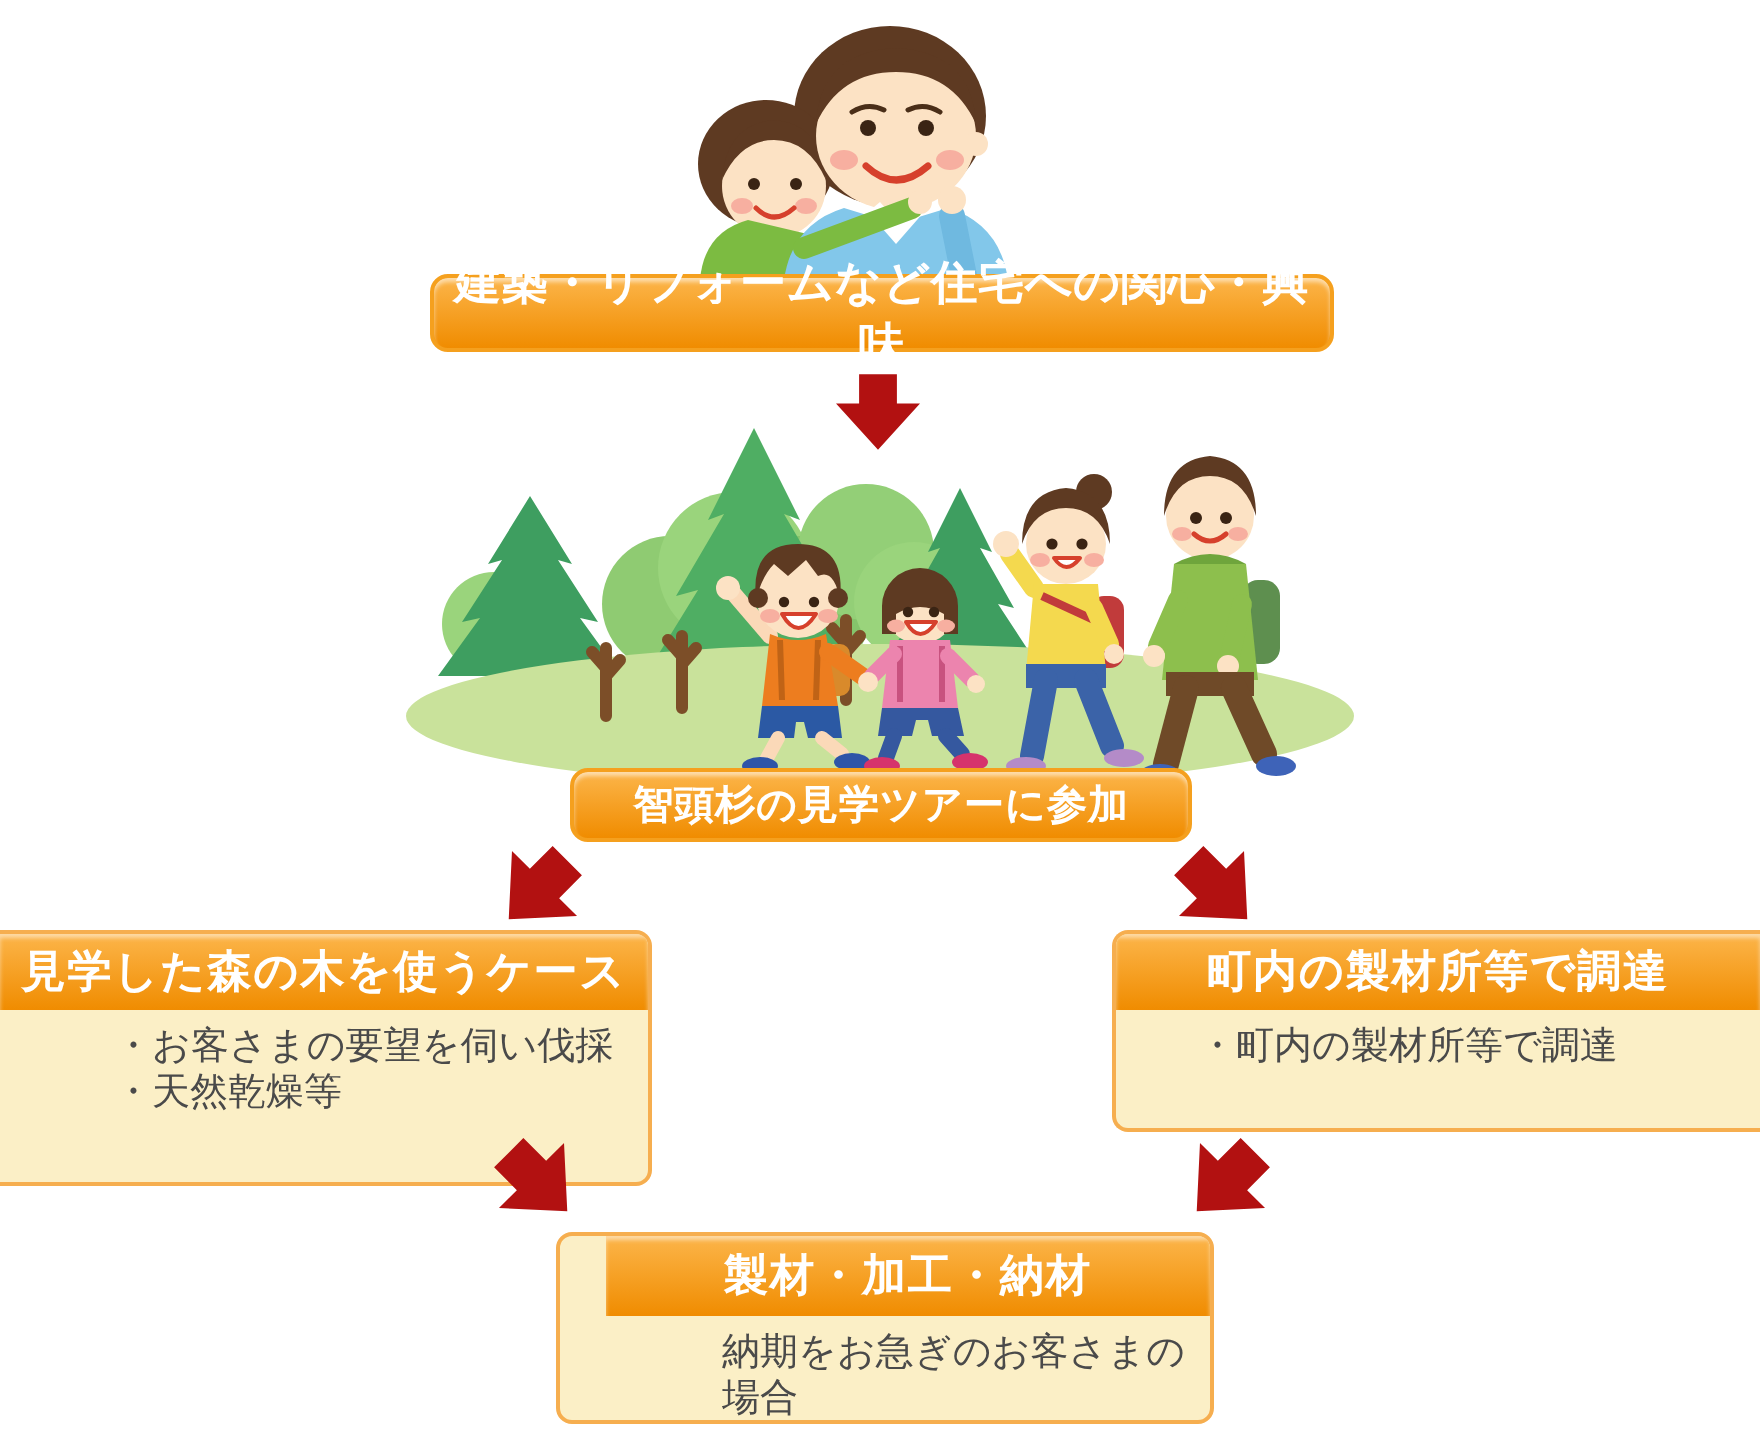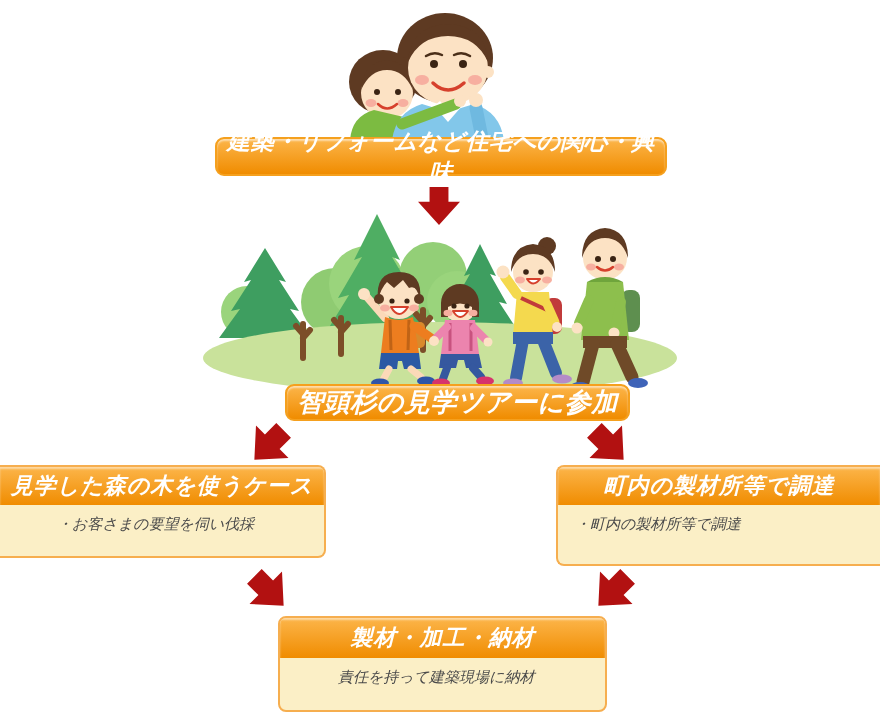--- a/index.html
+++ b/index.html
@@ -1,59 +1,58 @@
 <!DOCTYPE html>
 <html style="--background: #FFFFFF; --banner-top: #FCB54A; --banner-bottom: #F08C00; --banner-border: #F5A01E; --body-bg: #FBEFC6; --body-border: #F6AE4F; --header-text: #FFFFFF; --body-text: #4A4A4A; --arrow: #B21111;"><head>
 <meta charset="utf-8">
 <style>
   * { margin:0; padding:0; box-sizing:border-box; }
   body { font-family:"Liberation Sans","DejaVu Sans",sans-serif; background:#fff; }
   #canvas {
     position:relative; width:880px; height:717px; background:var(--background,#fff);
     overflow:hidden;
-    font-style:italic;
   }
   .abs { position:absolute; }
 
   
   .banner {
     background:linear-gradient(180deg, var(--banner-top,#FCB54A) 0%, var(--banner-bottom,#F08C00) 100%);
     border:2px solid var(--banner-border,#F5A01E);
     border-radius:9px;
     box-shadow:inset 0 2px 2px rgba(255,255,255,.55);
     color:var(--header-text,#fff);
     font-weight:bold;
     display:flex; align-items:center; justify-content:center;
     text-align:center; letter-spacing:.5px;
   }
   #banner-interest { left:215px; top:137px; width:452px; height:39px; font-size:23px; }
-  #banner-tour     { left:285px; top:384px; width:345px; height:37px; font-size:26px; }
+  #banner-tour     { left:285px; top:384px; width:311px; height:37px; font-size:20px; }
 
   
   .case-box {
     background:var(--body-bg,#FBEFC6);
     border:2px solid var(--body-border,#F6AE4F);
     overflow:hidden;
   }
   .case-box .hd {
     height:38px;
     background:linear-gradient(180deg, var(--banner-top,#FCB54A) 0%, var(--banner-bottom,#F08C00) 100%);
     box-shadow:inset 0 2px 2px rgba(255,255,255,.5);
     color:var(--header-text,#fff); font-weight:bold; font-size:22px;
     display:flex; align-items:center; justify-content:center; letter-spacing:1px;
   }
   .case-box .bd {
-    font-size:15px; color:var(--body-text,#4A4A4A); line-height:23px; padding-top:7px;
-  }
-  #box-forest { left:0; top:465px; width:326px; height:93px; border-left:none; border-radius:0 8px 8px 0; }
+    font-size:19px; color:var(--body-text,#4A4A4A); line-height:23px; padding-top:7px;
+  }
+  #box-forest { left:0; top:465px; width:326px; height:128px; border-left:none; border-radius:0 8px 8px 0; }
   #box-forest .bd { padding-left:57px; }
   #box-town   { left:556px; top:465px; width:324px; height:101px; border-right:none; border-radius:8px 0 0 8px; }
-  #box-town .bd { padding-left:17px; }
+  #box-town .bd { padding-left:41px; }
   #box-town .bd .ln2 { padding-left:9px; }
-  #box-mill   { left:278px; top:616px; width:329px; height:96px; border-radius:8px; }
+  #box-mill   { left:278px; top:616px; width:329px; height:96px; border-radius:8px;padding-left:23px; }
   #box-mill .hd { height:40px; }
   #box-mill .bd { padding-left:42px; }
   #box-mill .bd .ln2 { padding-left:16px; }
 
   
   .arrow-shape { fill:var(--arrow,#B21111); }
   .diag { width:46px; height:46px; }
   #arrow-1  { left:418px; top:187px; width:42px; height:38px; }
   #arrow-ul { left:246px; top:422px; transform:rotate(45deg); }
   #arrow-ur { left:586px; top:422px; transform:rotate(-45deg); }
@@ -208,37 +207,38 @@
     <polygon class="arrow-shape" points="11,0 29,0 29,14 40,14 20,36 0,14 11,14"></polygon>
   </svg>
   <svg id="arrow-ur" class="abs diag" viewBox="0 0 40 36">
     <polygon class="arrow-shape" points="11,0 29,0 29,14 40,14 20,36 0,14 11,14"></polygon>
   </svg>
 
   <div id="box-forest" class="abs case-box">
     <div class="hd">見学した森の木を使うケース</div>
     <div class="bd">
       <div class="ln1">・お客さまの要望を伺い伐採</div>
+      <div class="ln2">・天然乾燥等</div>
     </div>
   </div>
 
   <div id="box-town" class="abs case-box">
     <div class="hd">町内の製材所等で調達</div>
     <div class="bd">
       <div class="ln1">・町内の製材所等で調達</div>
     </div>
   </div>
 
   <svg id="arrow-ll" class="abs diag" viewBox="0 0 40 36">
     <polygon class="arrow-shape" points="11,0 29,0 29,14 40,14 20,36 0,14 11,14"></polygon>
   </svg>
   <svg id="arrow-lr" class="abs diag" viewBox="0 0 40 36">
     <polygon class="arrow-shape" points="11,0 29,0 29,14 40,14 20,36 0,14 11,14"></polygon>
   </svg>
 
   <div id="box-mill" class="abs case-box">
     <div class="hd">製材・加工・納材</div>
     <div class="bd">
-      <div class="ln2">責任を持って建築現場に納材</div>
+      <div class="ln2">納期をお急ぎのお客さまの場合</div>
     </div>
   </div>
 
 </div>
 
 </body></html>

